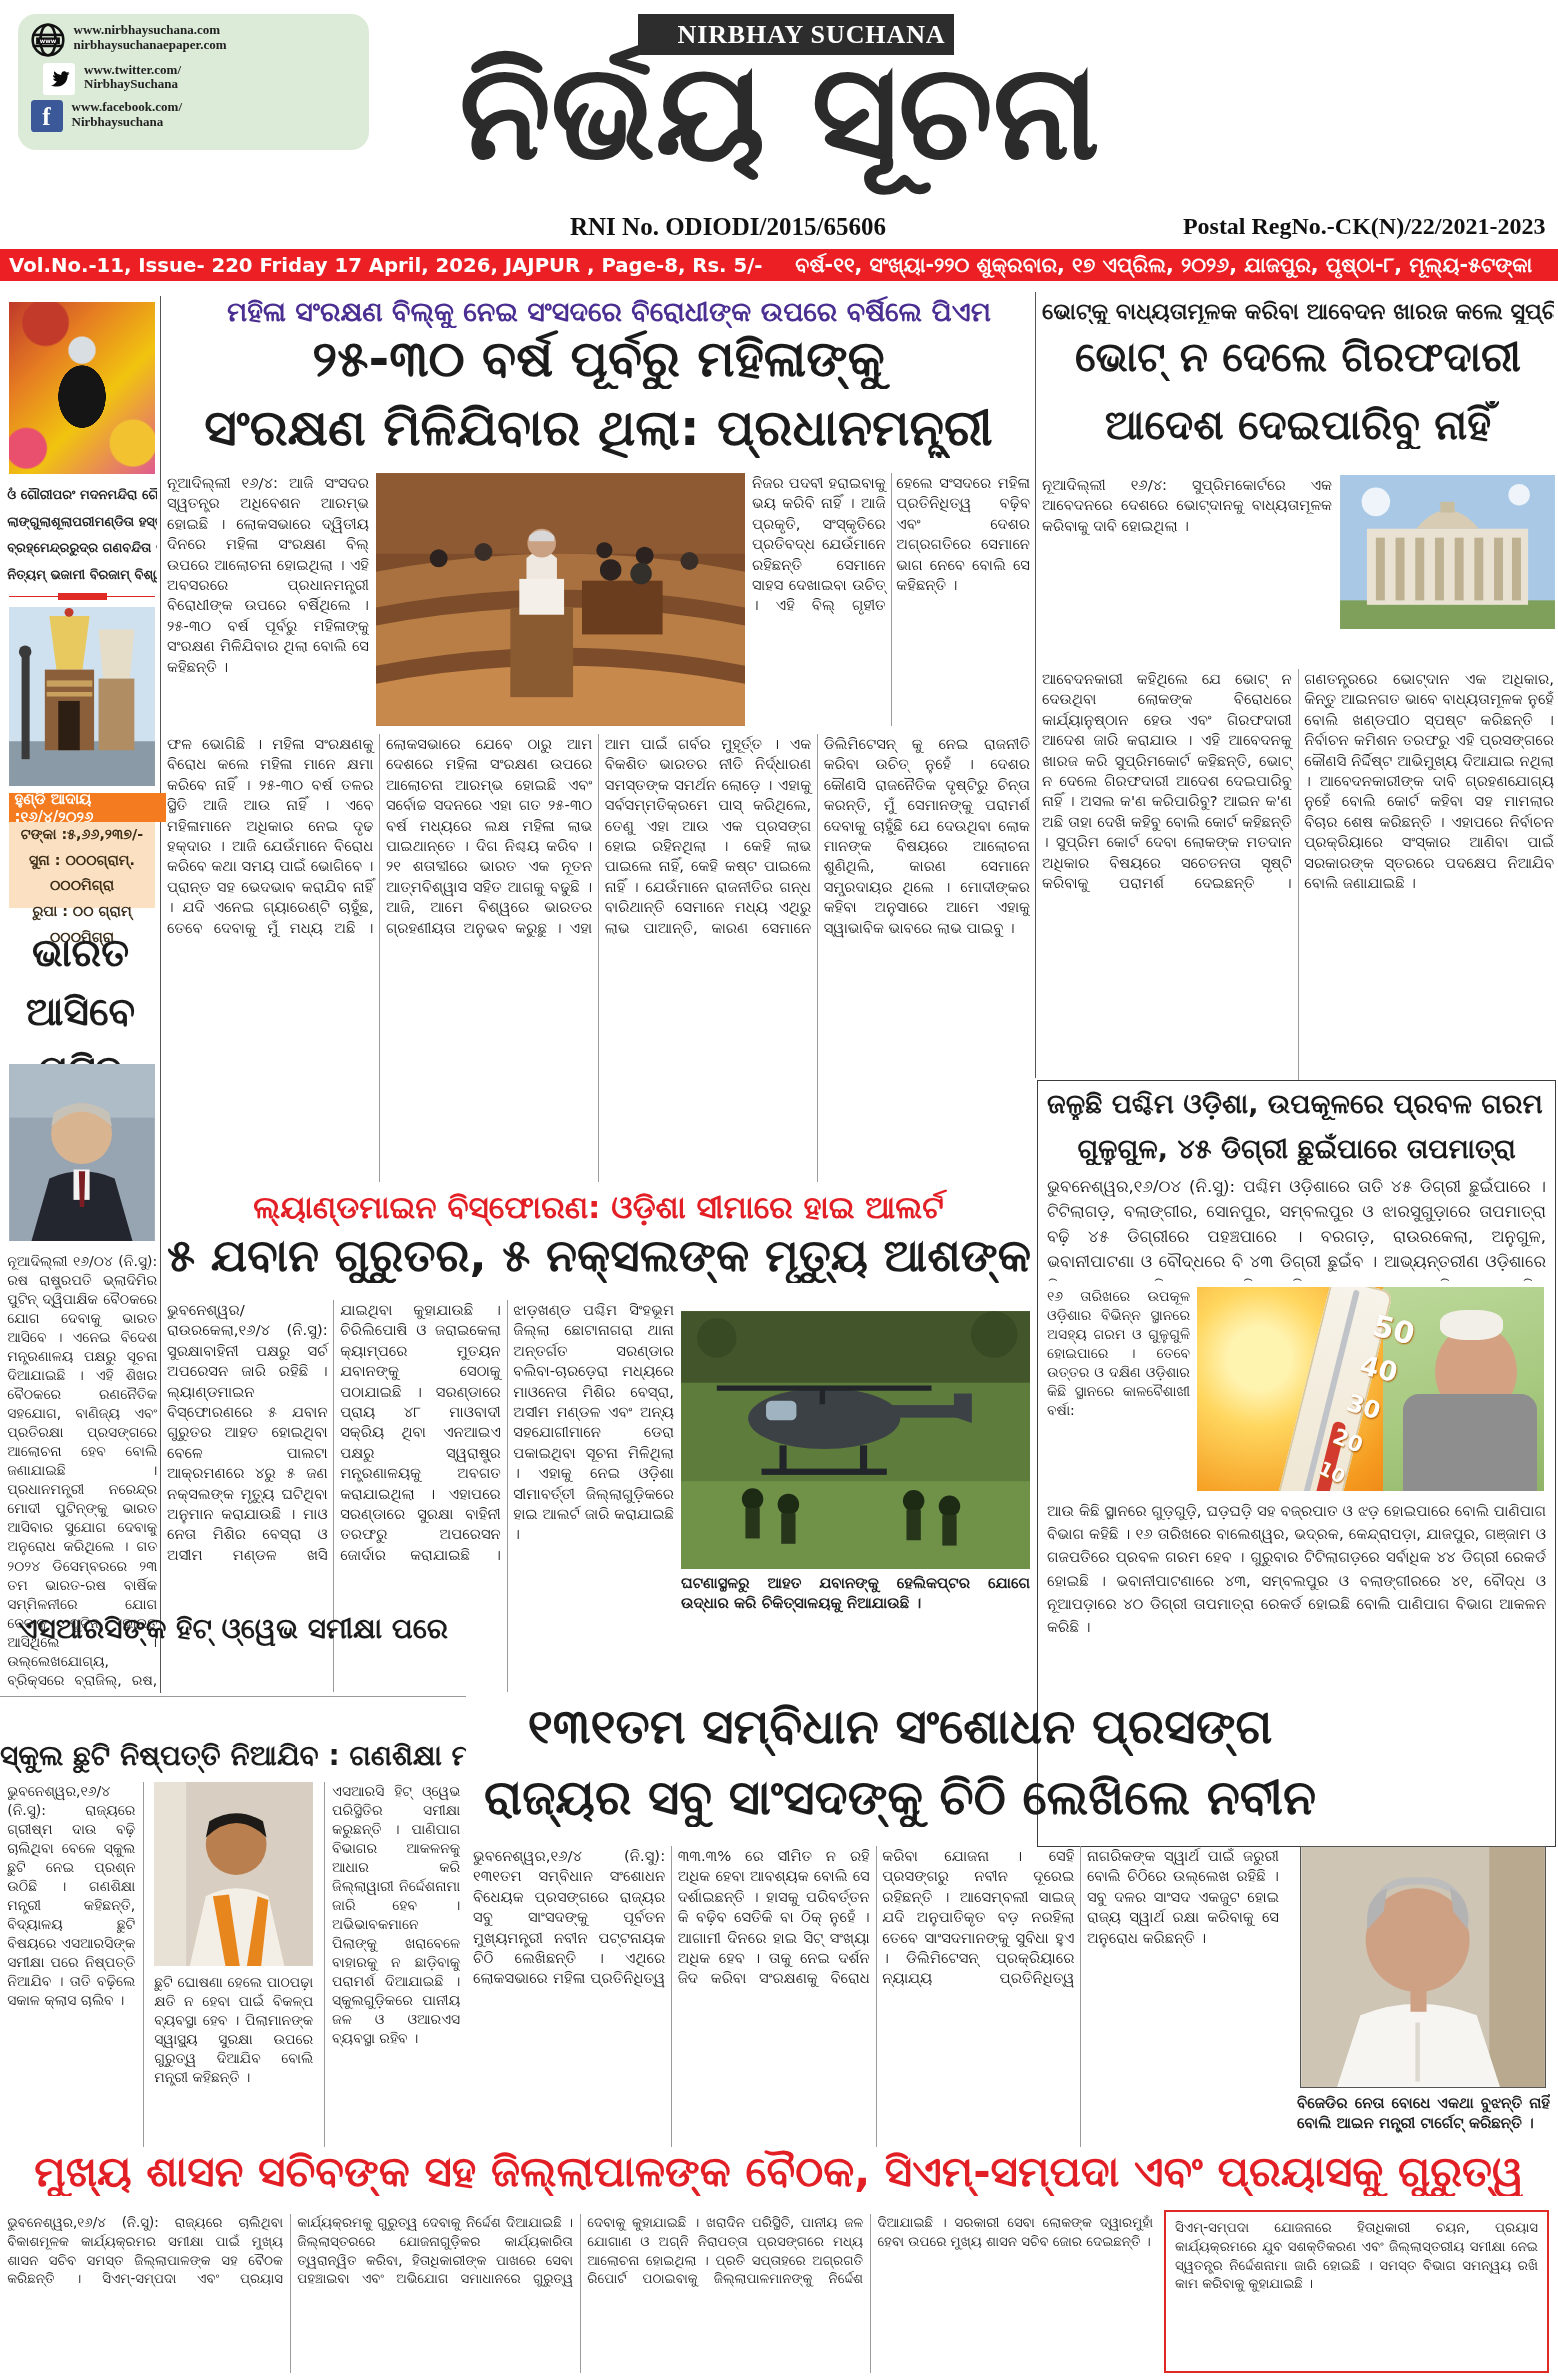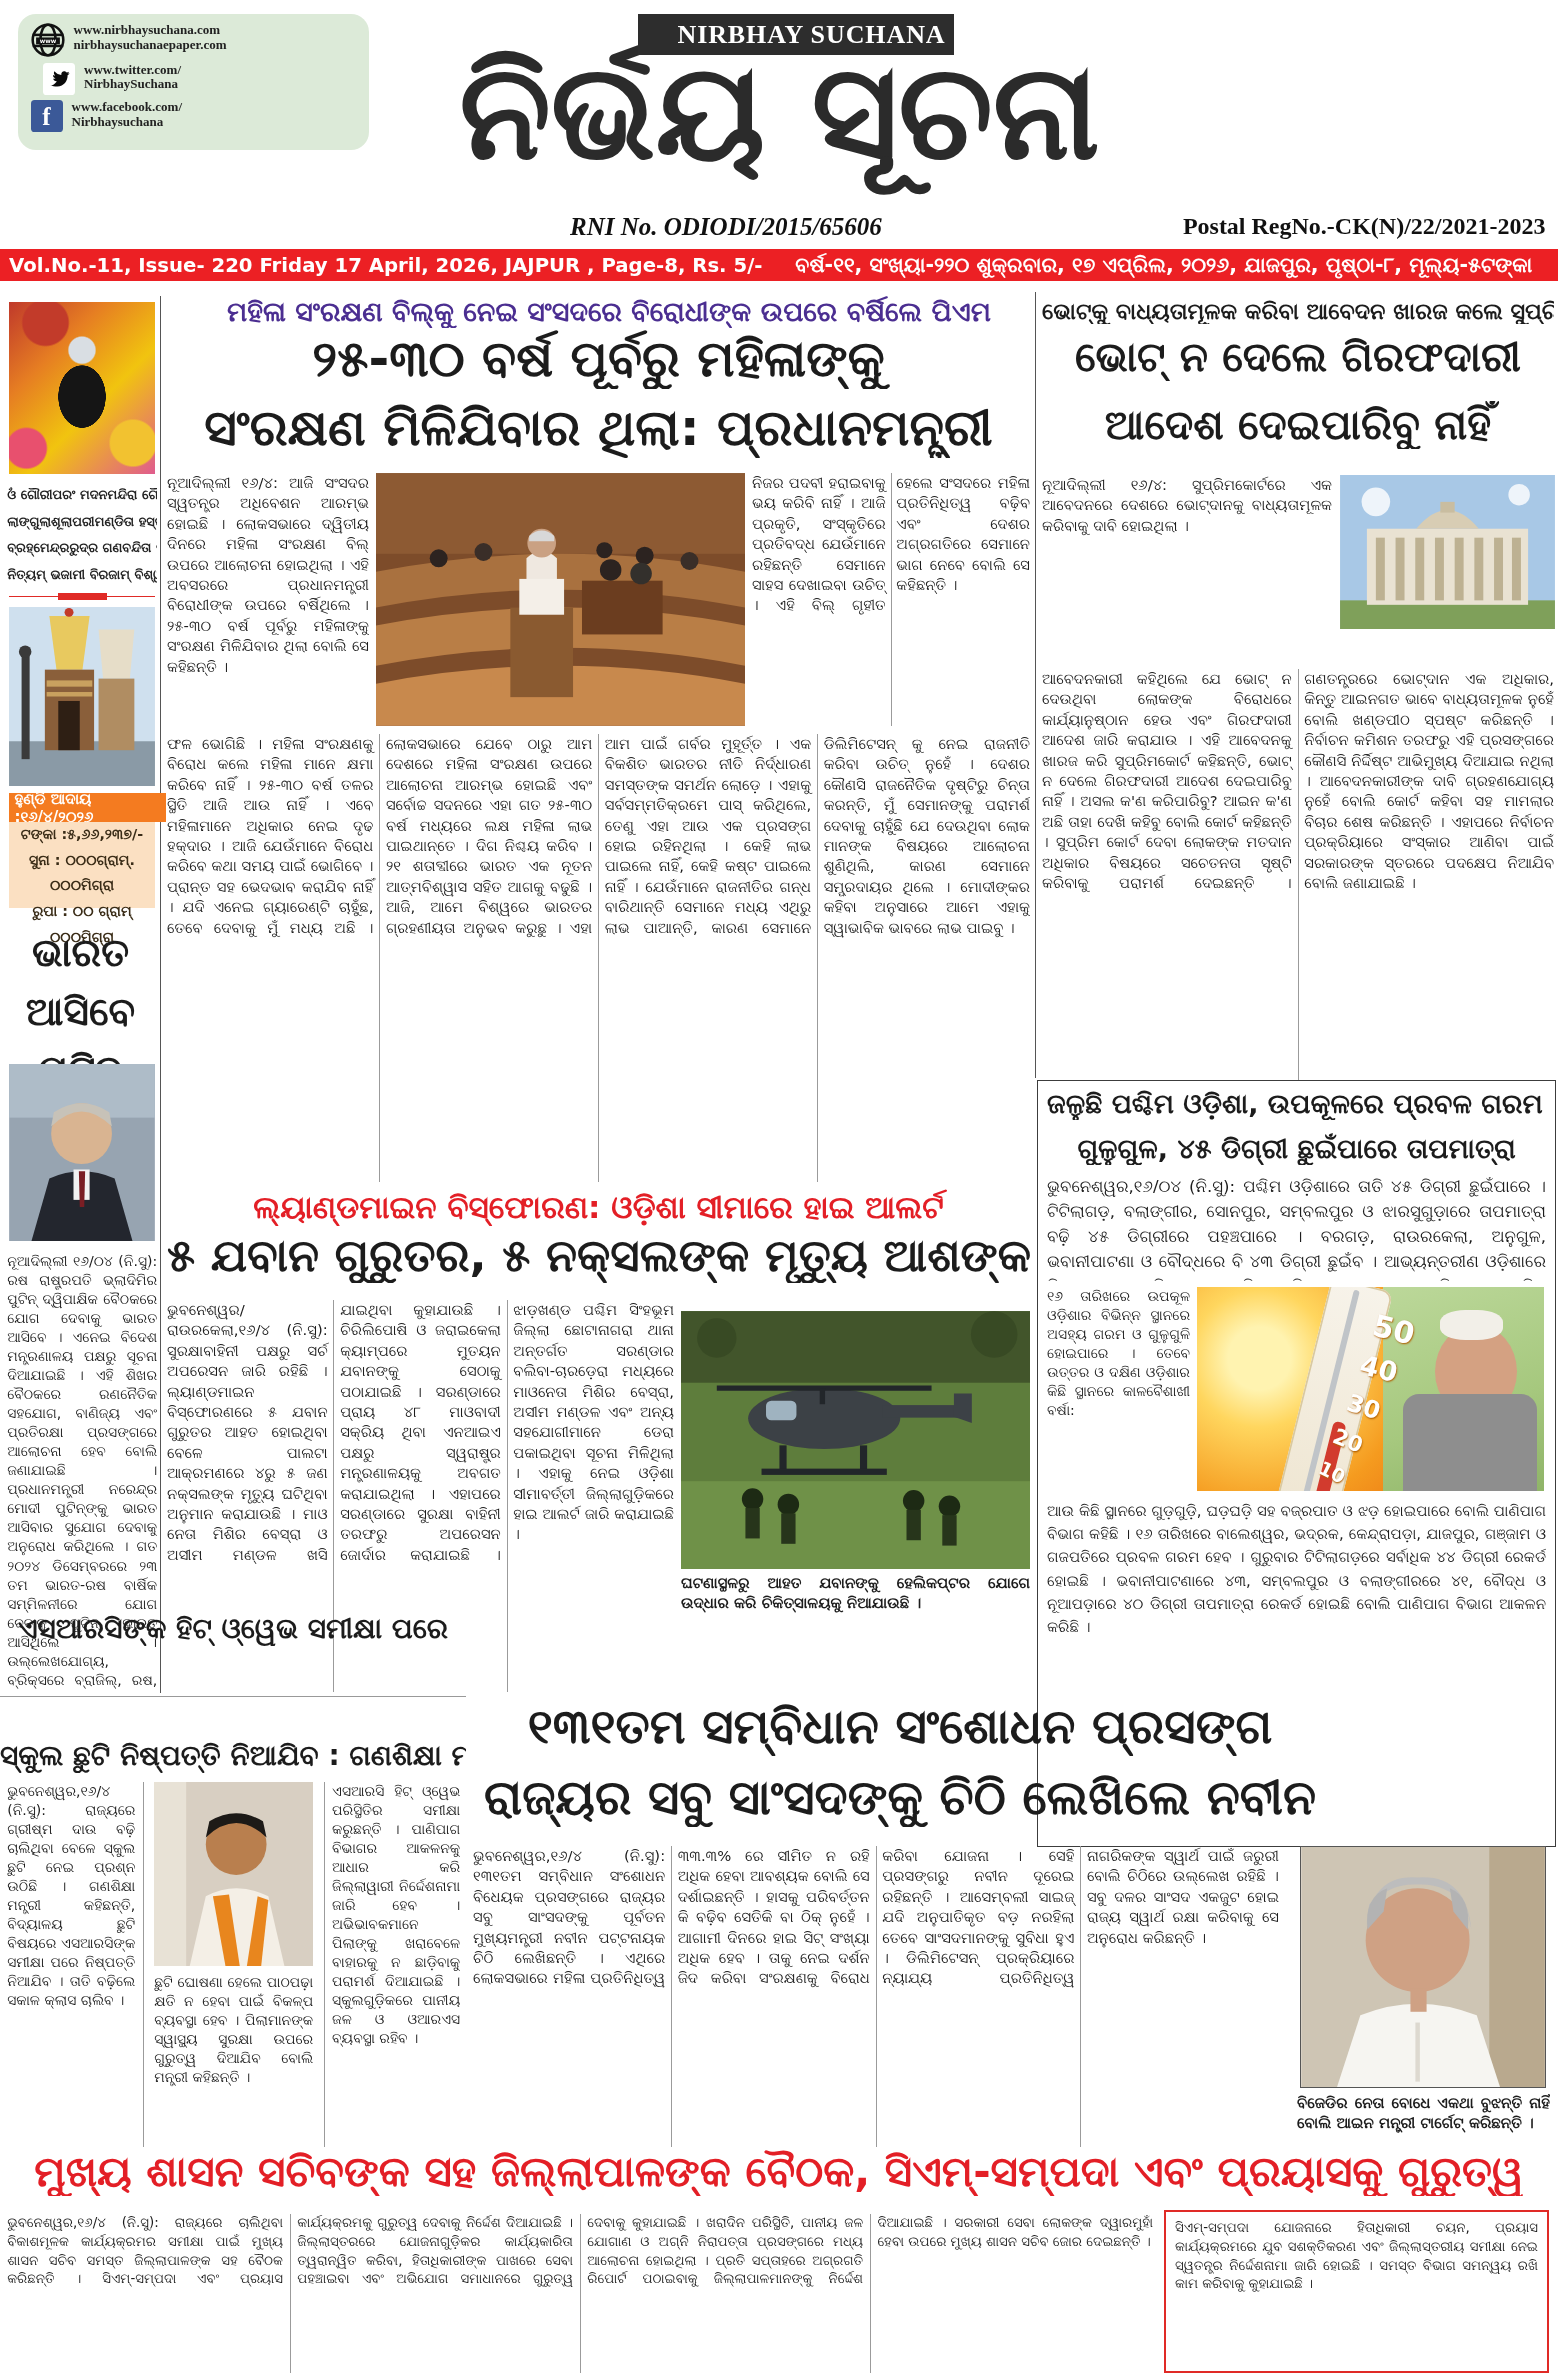--- a/index.html
+++ b/index.html
@@ -15,21 +15,21 @@
   .social-box{left:18px;top:14.3px;width:351px;height:136px;background:#dcead8;border-radius:18px;
               padding:9px 10.7px 7.2px 12.5px;box-sizing:border-box;}
   .social-row{display:flex;align-items:flex-start;gap:9px;margin-bottom:5.4px;}
   .social-txt{font-family:"Liberation Serif","DejaVu Serif",serif;font-weight:bold;font-size:13px;line-height:1.12;color:#222;}
   .icon-globe{width:34px;height:34px;flex:0 0 34px;}
   .icon-sq{width:32px;height:32px;flex:0 0 32px;border-radius:3.6px;display:flex;align-items:center;justify-content:center;}
   .masthead-en{left:638px;top:14.3px;width:285px;height:41px;background:#2d2d2d;color:#fff;
                display:flex;align-items:center;justify-content:center;font-size:26px;letter-spacing:0.9px;padding-left:31px;}
   .masthead-od{left:372px;top:23px;width:815px;height:193px;font-size:133px;line-height:1.35;color:#2b2b2b;
                text-align:center;white-space:nowrap;}
-  .rni{left:570px;top:213px;font-size:25px;color:#111;font-style:italic;}
+  .rni{left:570px;top:213px;font-size:25px;color:#111;}
   .postal{right:12.5px;top:213px;font-size:24px;color:#111;}
   .dateline{left:0;top:249px;width:1558px;height:32px;background:#ec2024;color:#fff;display:flex;
             align-items:center;box-sizing:border-box;padding:0 9px;gap:16px;}
   .dateline .en{font-size:19.7px;white-space:nowrap;}
   .dateline .od{font-size:20.6px;white-space:nowrap;flex:1;text-align:center;}
   
   .vline{width:0.9px;background:#555;}
   .hline{height:0.9px;background:#555;}
   
   .ph{overflow:hidden;}

